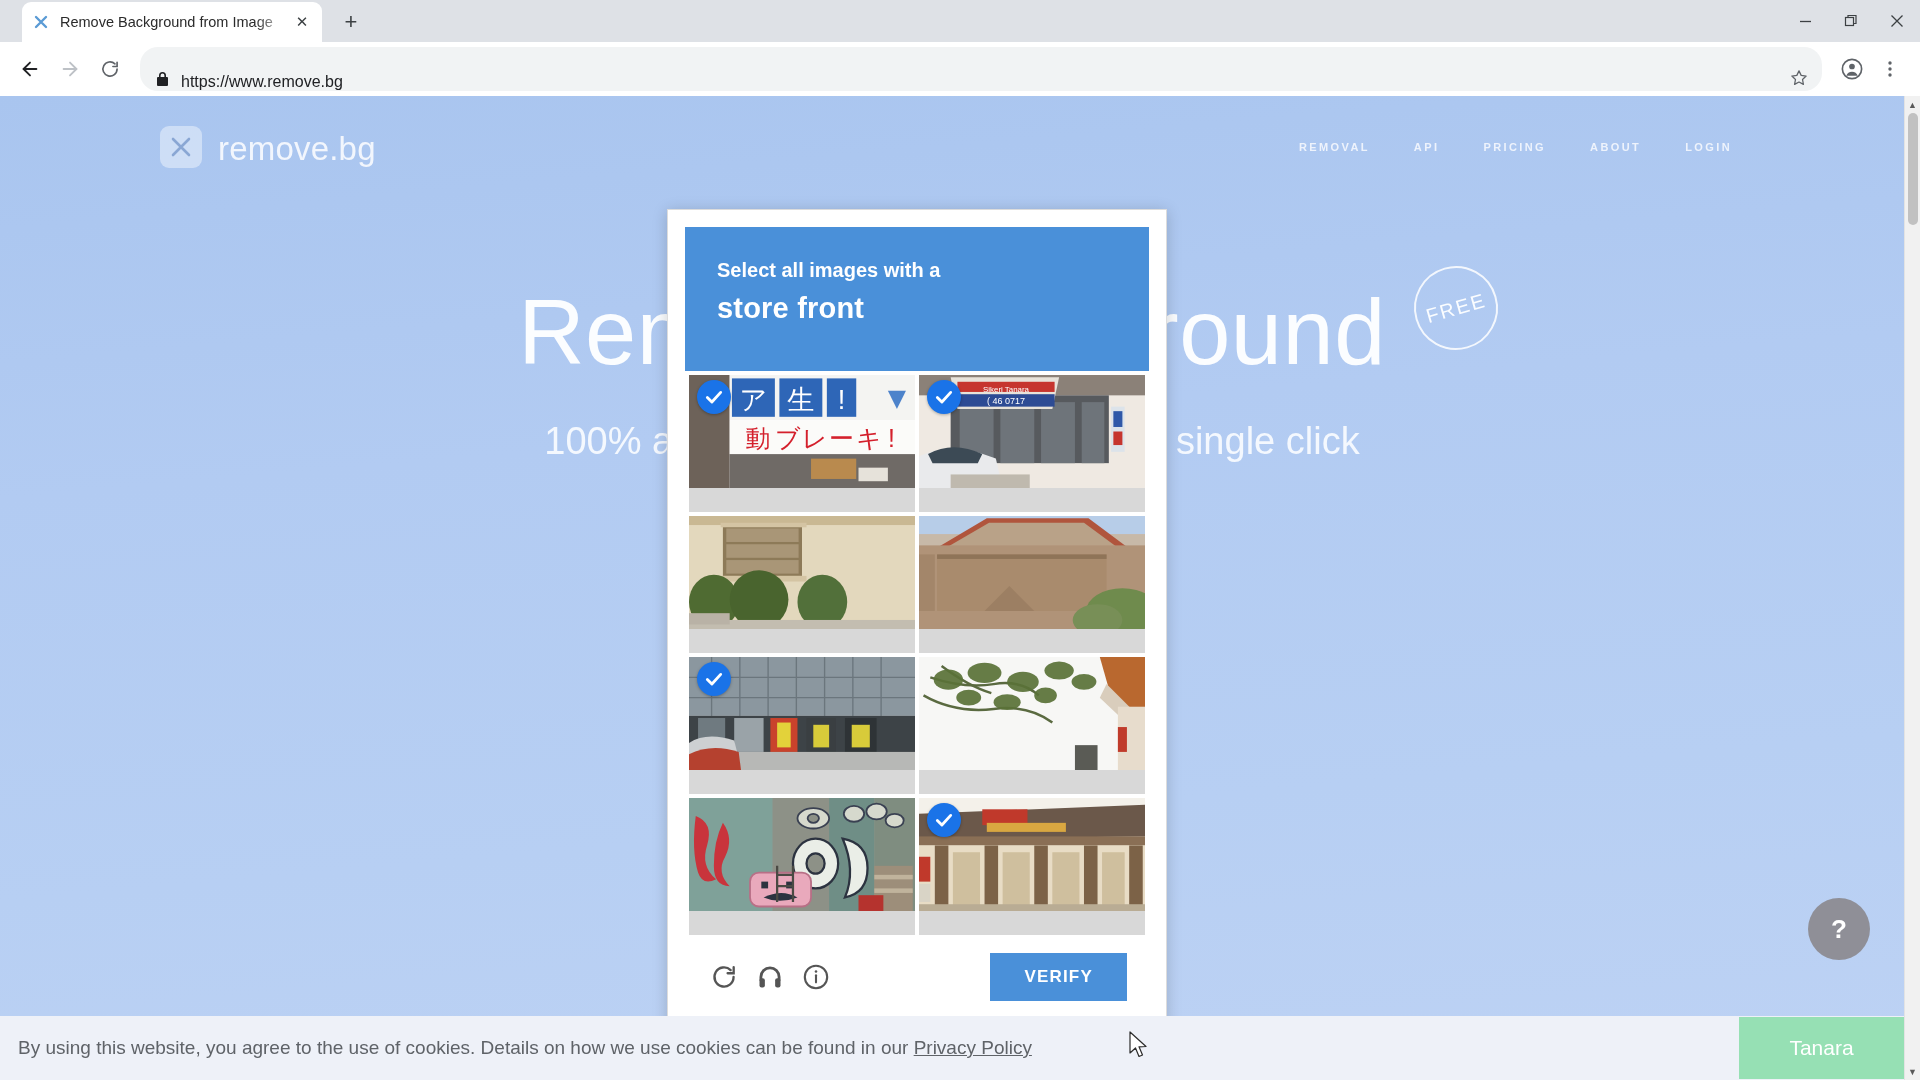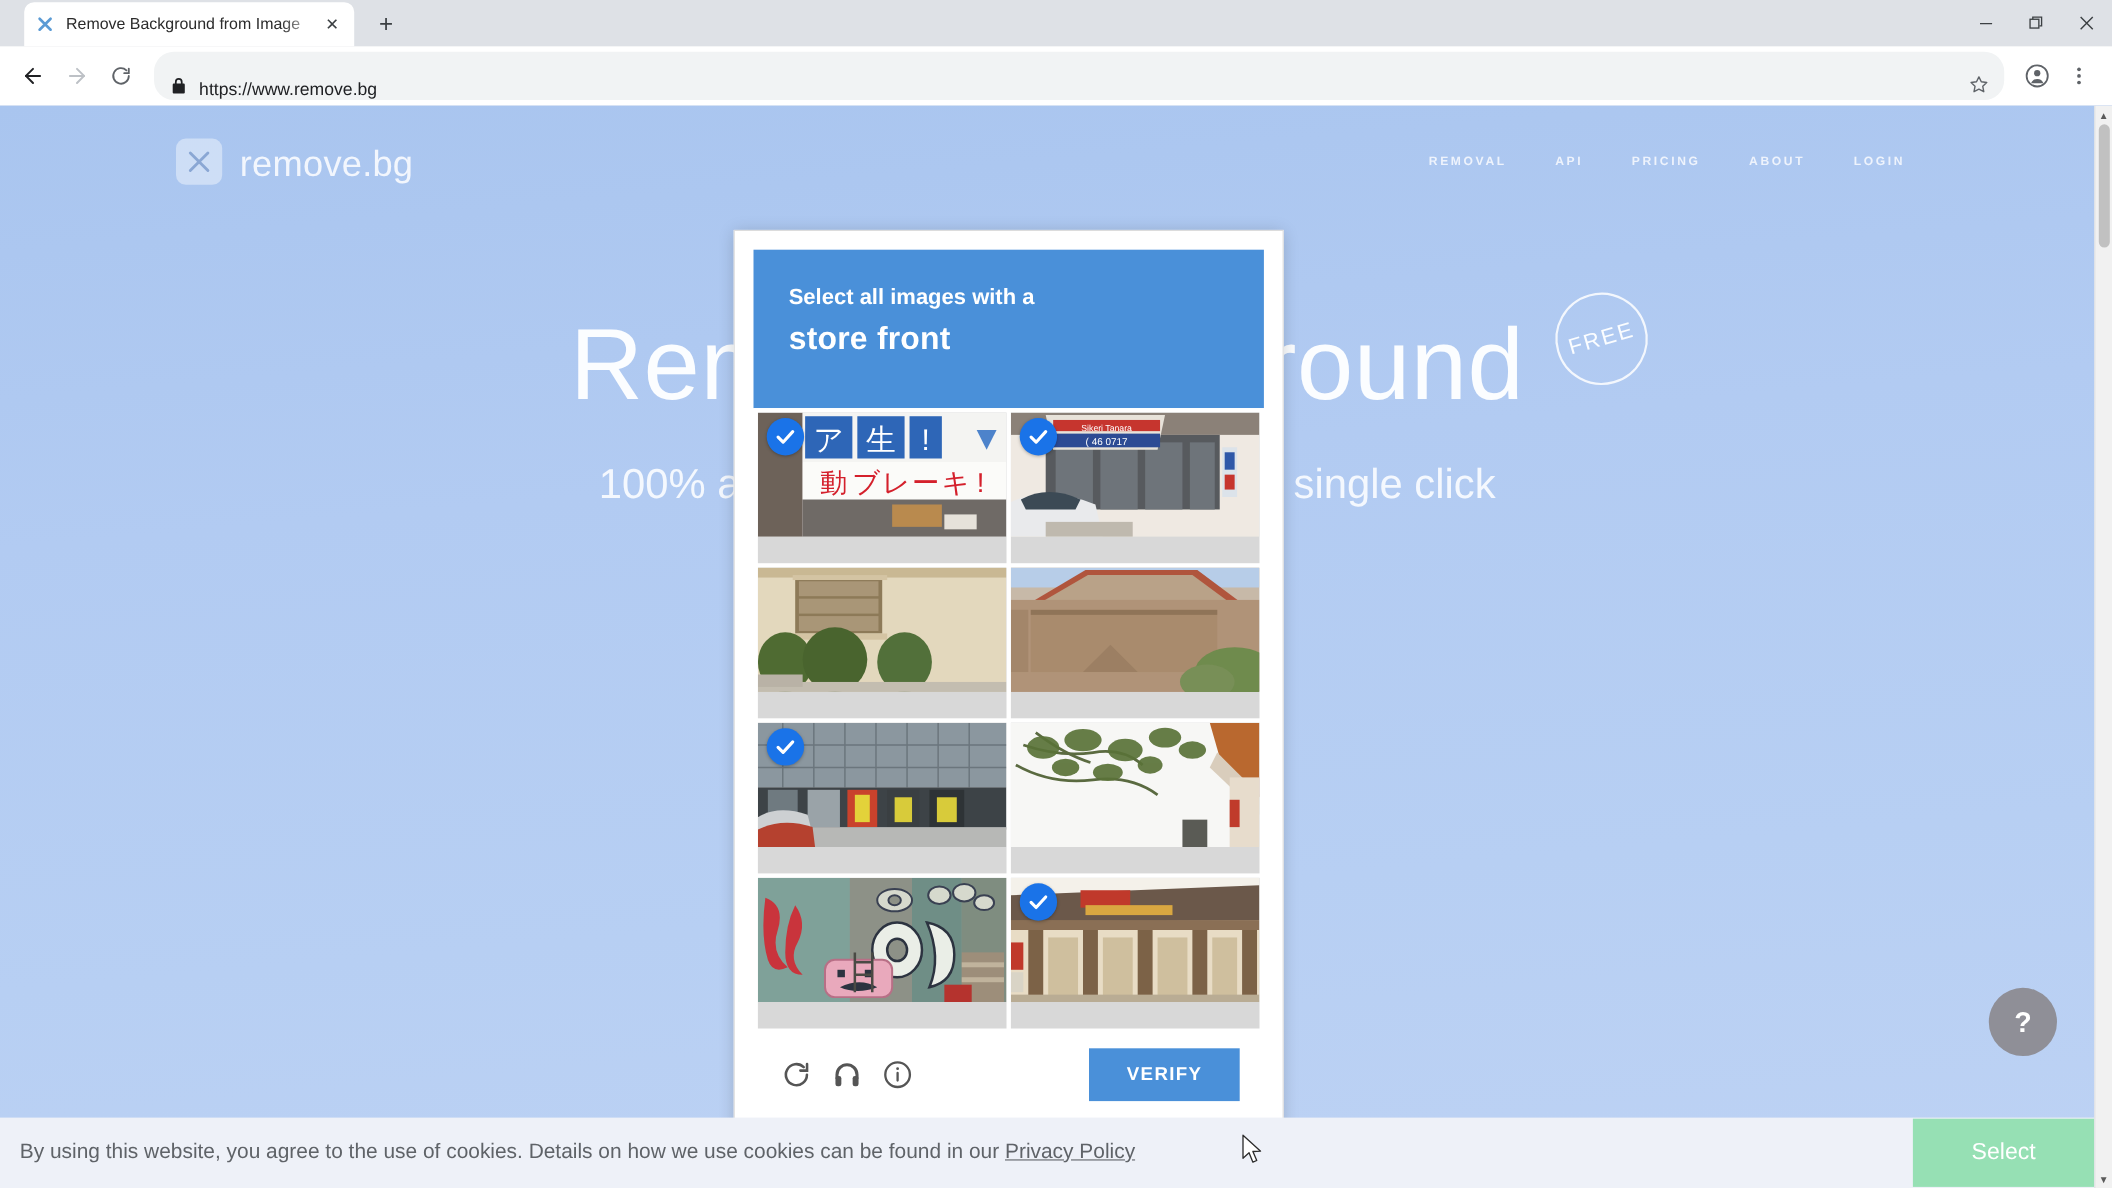--- a/index.html
+++ b/index.html
@@ -508,21 +508,21 @@
     </div>
   </div>
 
   <div class="help-bubble">?</div>
 
   <div class="cookie-bar">
     <div class="cookie-text">
       <span>By using this website, you agree to the use of cookies. Details on how we use cookies can be found in our</span>
       <a href="#">Privacy Policy</a>
     </div>
-    <button class="accept-btn">Select</button>
+    <button class="accept-btn">Tanara</button>
   </div>
 
   <div class="scrollbar">
     <div class="scroll-up">▲</div>
     <div class="scroll-thumb"></div>
     <div class="scroll-down" style="position:absolute;bottom:0;left:0;right:0;">▼</div>
   </div>
 
   <span class="cursor">
     <svg width="20" height="28" viewBox="0 0 20 28">

